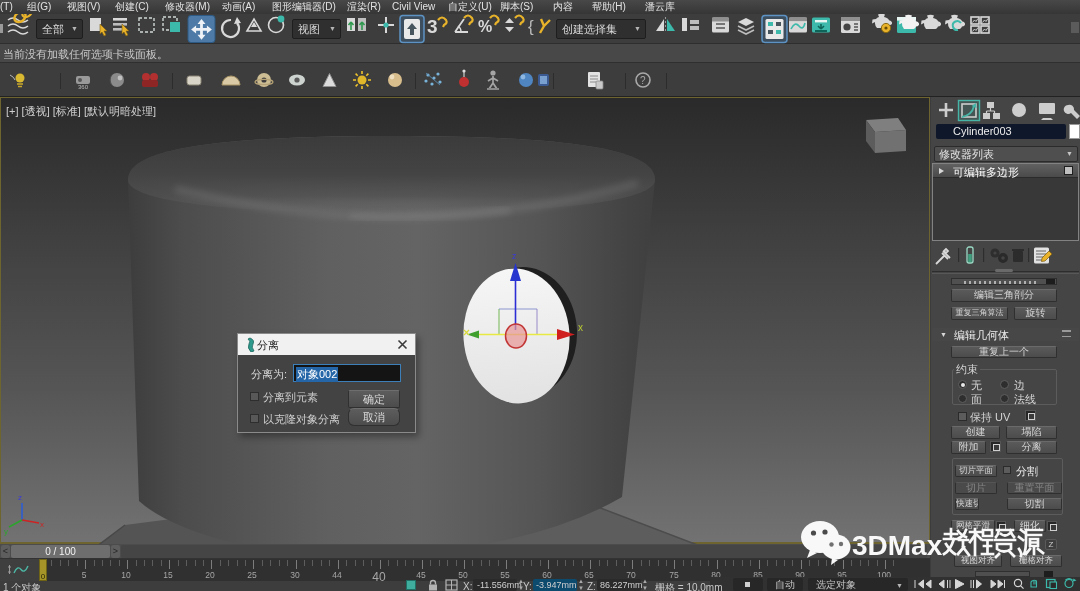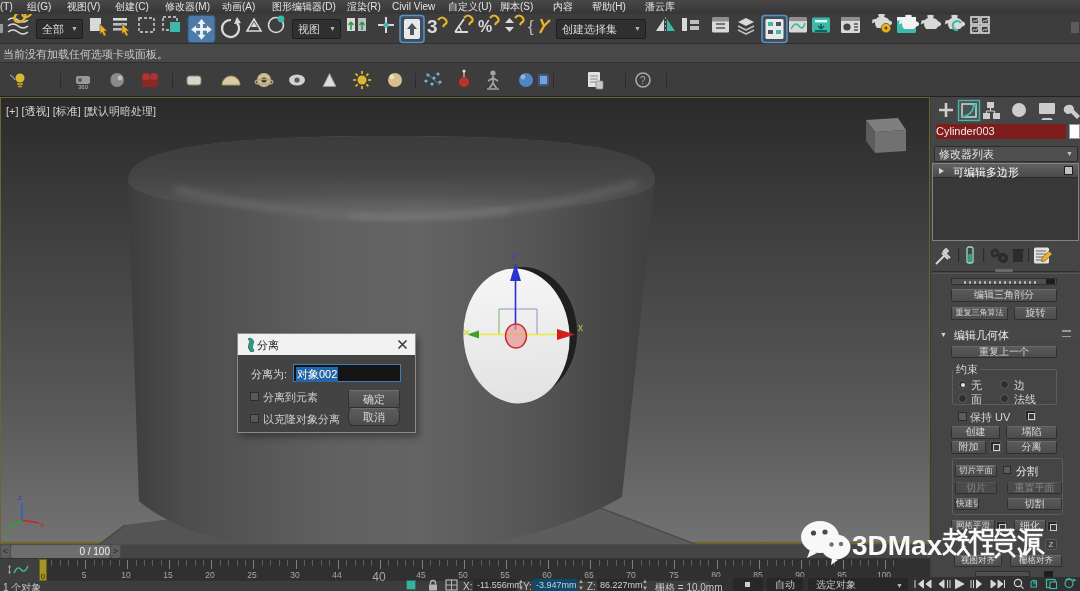--- a/index.html
+++ b/index.html
@@ -275,21 +275,21 @@
     <polygon points="45,6 40.5,9 45.5,11" fill="#47b4a8"></polygon>
     <rect x="56" y="5" width="7" height="6" fill="#cdcdcd"></rect>
     <rect x="52" y="16" width="7" height="6" fill="#cdcdcd"></rect>
     <rect x="62" y="16" width="7" height="6" fill="#cdcdcd"></rect>
     <path d="M59.5 11 v3 m-4 0 h8 m-8 0 v2 m8 -2 v2" stroke="#cdcdcd" stroke-width="1.2" fill="none"></path>
     <circle cx="88" cy="13" r="7" fill="#cdcdcd"></circle>
     <rect x="108" y="6" width="16" height="11" rx="1" fill="#cdcdcd"></rect>
     <path d="M112 21 h8 l2 2 h-12 z" fill="#cdcdcd"></path>
     <path d="M137 8 a4.5 4.5 0 1 0 3 8 l6 6 3 -3 -6 -6 a4.5 4.5 0 0 0 -6 -5 z" fill="#cdcdcd"></path>
   </svg>
-<div class="a" style="left:936px;top:124px;width:130px;height:15px;background:#7f1d1d;border-radius:2px;font-size:11px;color:#ececec;line-height:15px;padding-left:0">Cylinder003</div>
+<div class="a" style="left:936px;top:124px;width:130px;height:15px;background:#0f172a;border-radius:2px;font-size:11px;color:#ececec;line-height:15px;padding-left:17px">Cylinder003</div>
 <div class="a" style="left:1069px;top:124px;width:11px;height:15px;background:#fff;border:1px solid #999"></div>
 <div class="a" style="left:934px;top:146px;width:144px;height:16px;background:#4f4f4f;border:1px solid #2b2b2b;border-radius:2px;font-size:11px;color:#e2e2e2;line-height:14px;padding-left:4px">修改器列表<span style="position:absolute;right:4px;top:0;font-size:7px;color:#c5c5c5">▼</span></div>
 <div class="a" style="left:932px;top:163px;width:147px;height:78px;background:#383838;border:1px solid #828282"></div>
 <div class="a" style="left:933px;top:164px;width:145px;height:14px;background:linear-gradient(#616161,#4a4a4a);border-bottom:1px solid #2b2b2b">
     <span style="position:absolute;left:6px;top:4px;width:0;height:0;border-left:5px solid #d8d8d8;border-top:3.5px solid transparent;border-bottom:3.5px solid transparent"></span>
     <span style="position:absolute;left:20px;top:1px;font-size:11px;color:#fff">可编辑多边形</span>
     <span style="position:absolute;right:5px;top:2px;width:9px;height:9px;background:#c0c0c0;border:1px solid #1f1f1f"></span>
   </div>
 <svg class="a" style="left:931px;top:245px" width="149" height="20">
     <rect x="27" y="3" width="1.2" height="14" fill="#2d2d2d"></rect>
@@ -355,21 +355,21 @@
 <div class="mb" style="left:996px;top:521px;width:10px;height:10px"></div>
 <div class="pbtn" style="left:1014px;top:520px;width:32px;height:12px;font-size:10px;line-height:9px">细化</div>
 <div class="mb" style="left:1047px;top:521px;width:10px;height:10px"></div>
 <div class="a" style="left:1045px;top:539px;width:12px;height:11px;background:#3e3e3e;border:1px solid #5a5a5a;border-radius:2px;font-size:8px;color:#ccc;text-align:center;line-height:10px">Z</div>
 <div class="pbtn" style="left:954px;top:555px;width:48px;height:12px;font-size:8.5px;line-height:9px">视图对齐</div>
 <div class="pbtn" style="left:1010px;top:555px;width:52px;height:12px;font-size:8.5px;line-height:9px">栅格对齐</div>
 <div class="a" style="left:975px;top:571px;width:55px;height:6px;background:#4f4f4f;border:1px solid #2f2f2f"></div>
 <div class="a" style="left:1044px;top:571px;width:9px;height:6px;background:#1d1d1d"></div>
 <div class="a" style="left:0;top:544px;width:930px;height:15px;background:#4c4c4c;border-bottom:1px solid #333"></div>
 <div class="a" style="left:1px;top:545px;width:9px;height:13px;background:#5e5e5e;border-radius:2px;color:#262626;font-size:9px;text-align:center;line-height:12px">&lt;</div>
-<div class="a" style="left:11px;top:545px;width:99px;height:13px;background:#6e6e6e;border-radius:2px;color:#f2f2f2;font-size:10px;text-align:right;line-height:13px">0 / 100</div>
+<div class="a" style="left:11px;top:545px;width:99px;height:13px;background:#6e6e6e;border-radius:2px;color:#f2f2f2;font-size:10px;text-align:center;line-height:13px">0 / 100</div>
 <div class="a" style="left:111px;top:545px;width:9px;height:13px;background:#5e5e5e;border-radius:2px;color:#262626;font-size:9px;text-align:center;line-height:12px">&gt;</div>
 <div class="a" style="left:121px;top:545px;width:806px;height:13px;background:#454545;border-radius:2px"></div>
 <div class="a" style="left:0;top:559px;width:930px;height:22px;background:#3f3f3f"></div>
 <div class="a" style="left:40px;top:559px;width:890px;height:22px;background:#303030"></div>
 <div class="a" style="left:43px;top:560px;width:852px;height:6px;background:repeating-linear-gradient(90deg,#5d5d5d 0 1px,transparent 1px 8.42px)"></div>
 <div class="a" style="left:43px;top:560px;width:852px;height:9px;background:repeating-linear-gradient(90deg,#7d7d7d 0 1px,transparent 1px 42.1px)"></div>
 <div class="a" style="left:0;top:559px;width:930px;height:22px">
     <span style="position:absolute;left:76px;top:11px;width:16px;text-align:center;font-size:8.5px;color:#a6a6a6">5</span>
     <span style="position:absolute;left:118px;top:11px;width:16px;text-align:center;font-size:8.5px;color:#a6a6a6">10</span>
     <span style="position:absolute;left:160px;top:11px;width:16px;text-align:center;font-size:8.5px;color:#a6a6a6">15</span>

